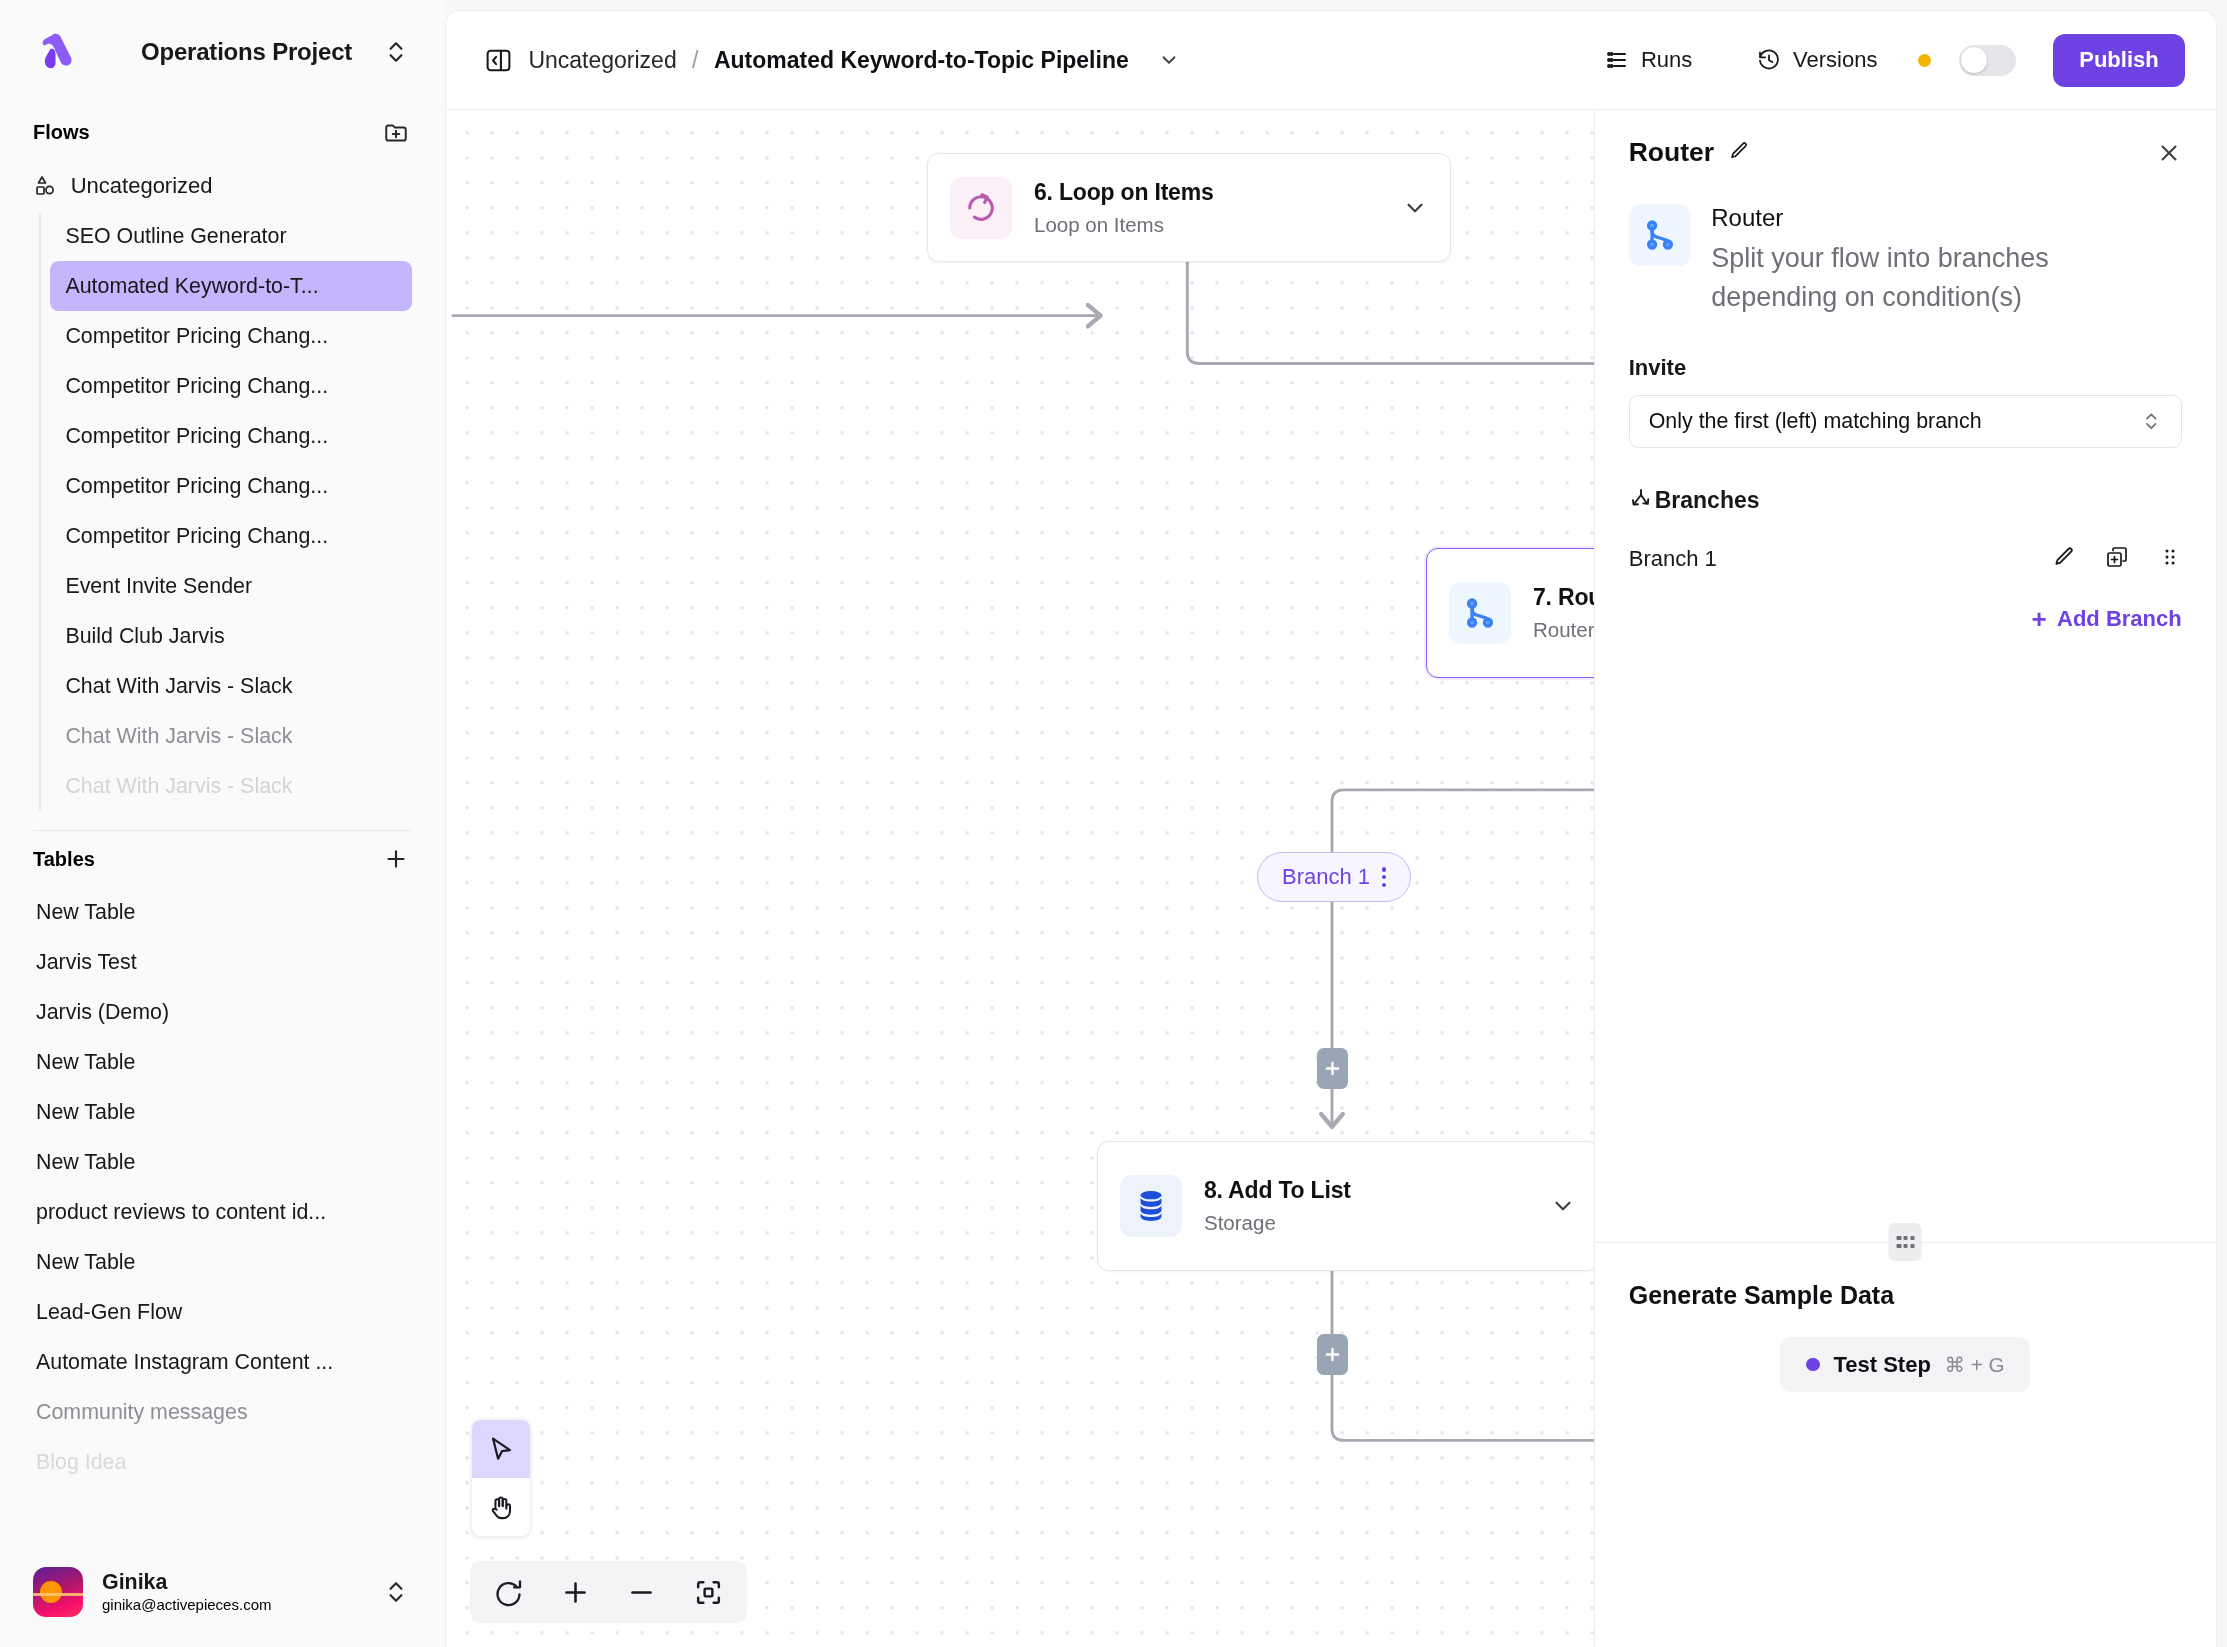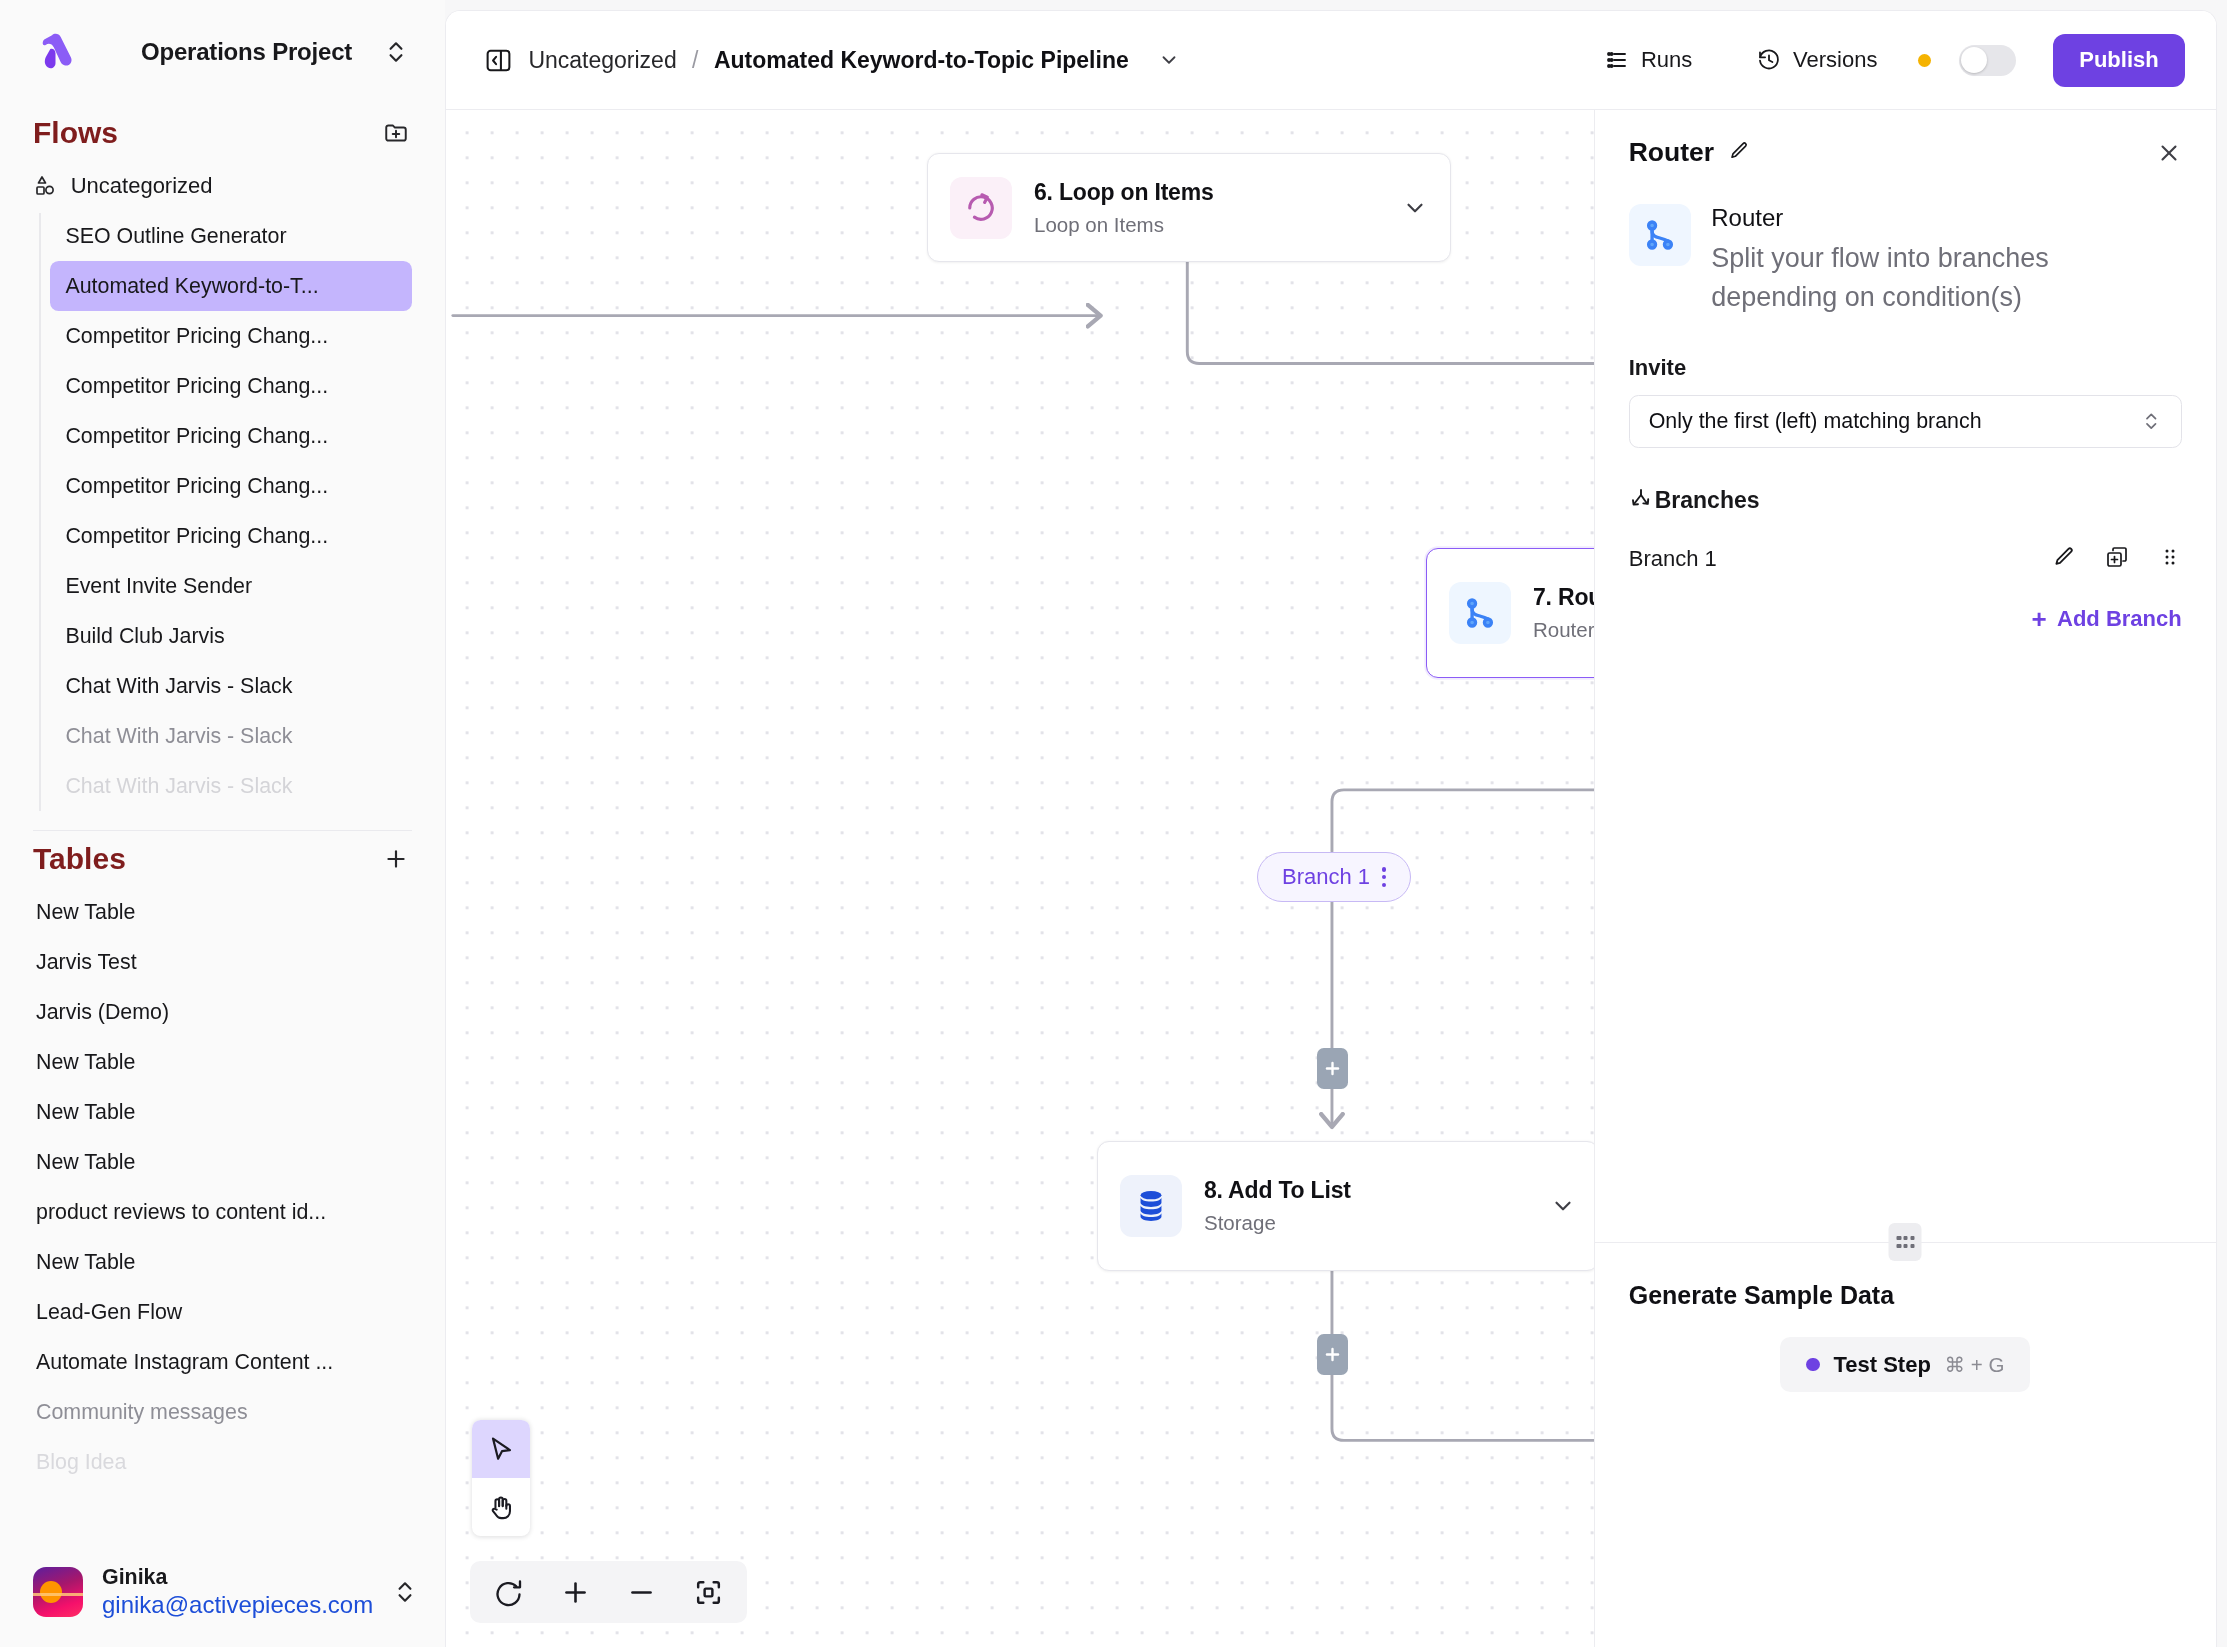--- a/index.html
+++ b/index.html
@@ -28,21 +28,21 @@
   .proj-name {
     font-size: 24px; font-weight: 700; color: #18181b;
     letter-spacing: -0.2px; flex: 1; margin-left: 44px;
   }
   .updown { width: 26px; height: 26px; color: #27272a; flex: 0 0 26px; }
 
   .sect-head {
     display: flex; align-items: center; justify-content: space-between;
     padding: 0 36px 0 33px; height: 57px;
   }
-  .sect-head .t { font-size: 30px; font-weight: 700; color: #7f1d1d; }
+  .sect-head .t { font-size: 20px; font-weight: 700; color: #000000; }
   .sect-head .ico { width: 26px; height: 26px; color: #27272a; }
 
   .folder-row {
     display: flex; align-items: center; gap: 13.7px;
     padding: 0 33px; height: 50px;
   }
   .folder-row .fi { width: 24px; height: 24px; color: #27272a; flex:0 0 24px;}
   .folder-row .fl { font-size: 22px; color: #18181b; }
 
   .flow-list { position: relative; padding-left: 50px; }
@@ -84,21 +84,21 @@
   }
   .avatar:after{
     content:""; position:absolute; left:6.8px; top:13.7px; width:22px; height:22px;
     border-radius:50%; background:#ff9500;
   }
   .avatar:before{
     content:""; position:absolute; left:0; right:0; top:26px; height:2.6px;
     background:rgba(255,200,120,.85); z-index:2;
   }
   .u-name { font-size: 21.4px; font-weight: 700; color:#18181b; line-height: 1.25; }
-  .u-mail { font-size: 24px; color:#1d4ed8; line-height: 1.25; }
+  .u-mail { font-size: 15px; color:#000000; line-height: 1.25; }
 
   
   .main {
     flex: 1; position: relative;
     background: #fff;
     margin: 10.3px 10.3px 0 0;
     border-radius: 15.4px 15.4px 0 0;
     border: 0.9px solid #ececf0;
     border-bottom: none;
     overflow: hidden;

